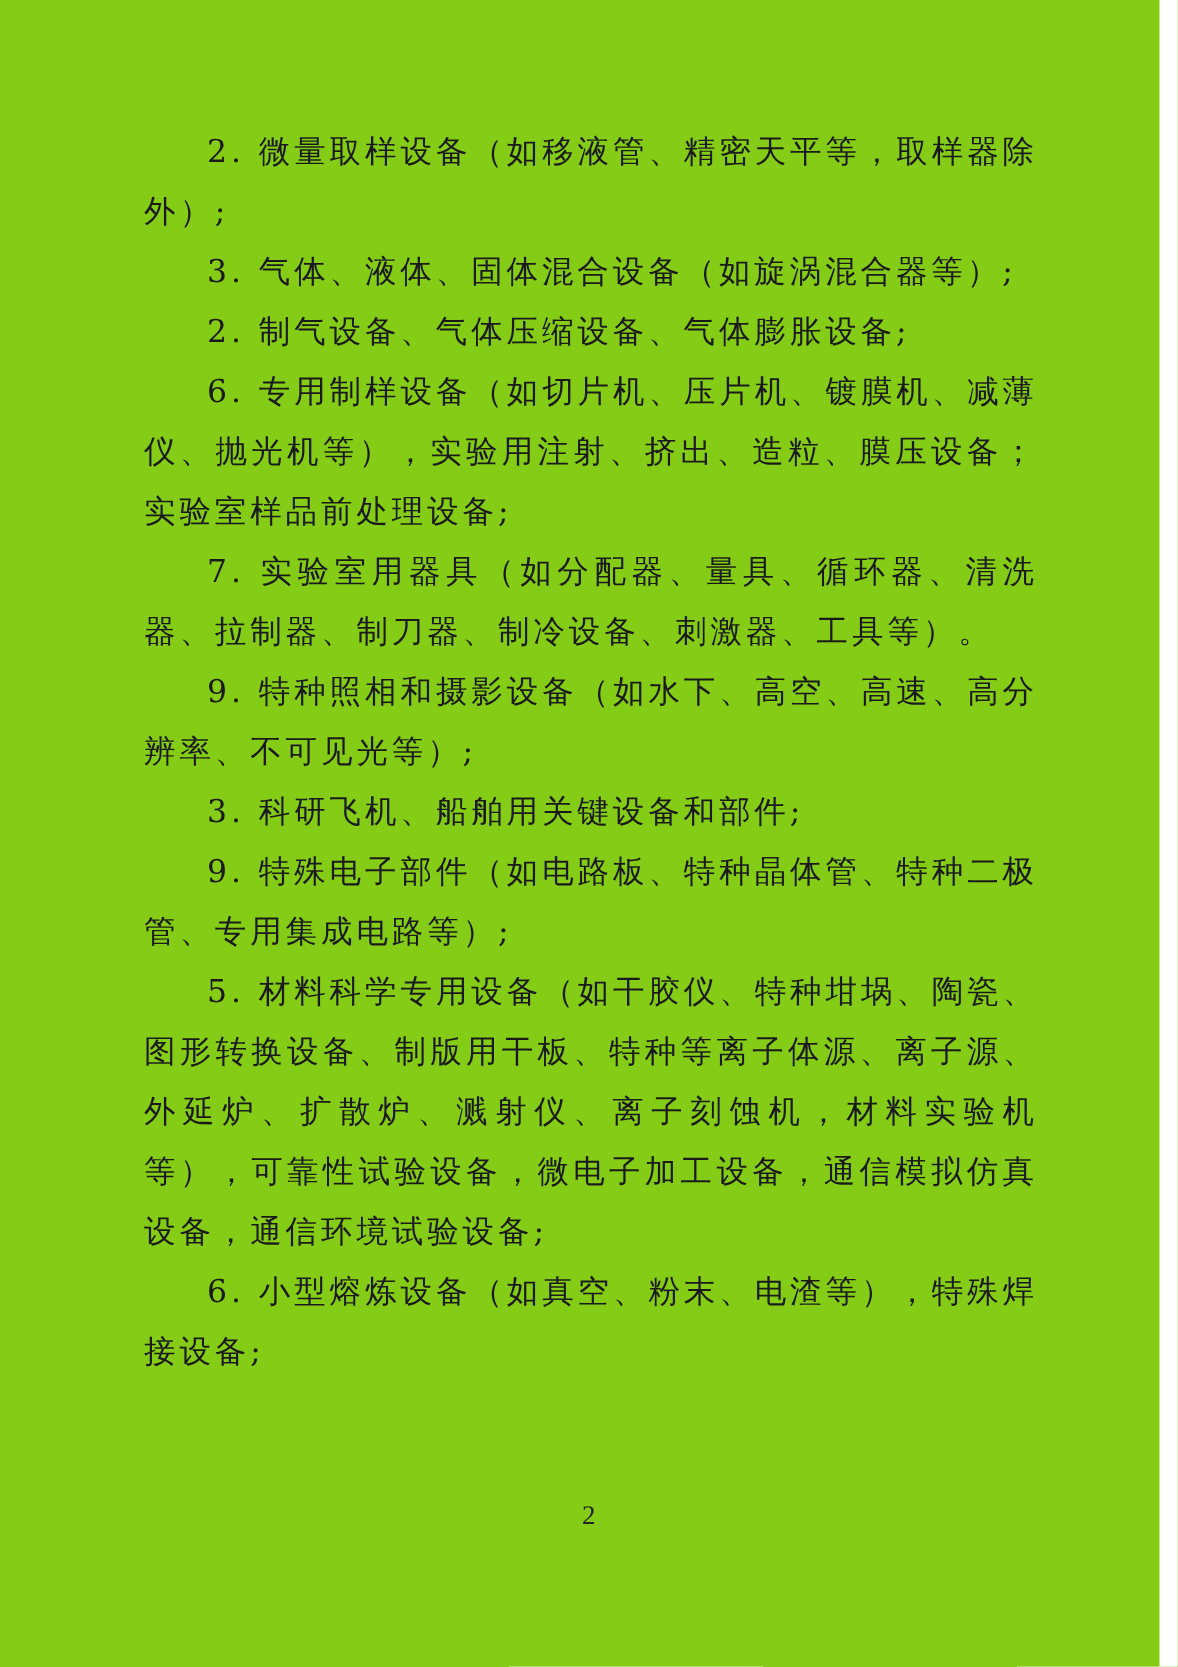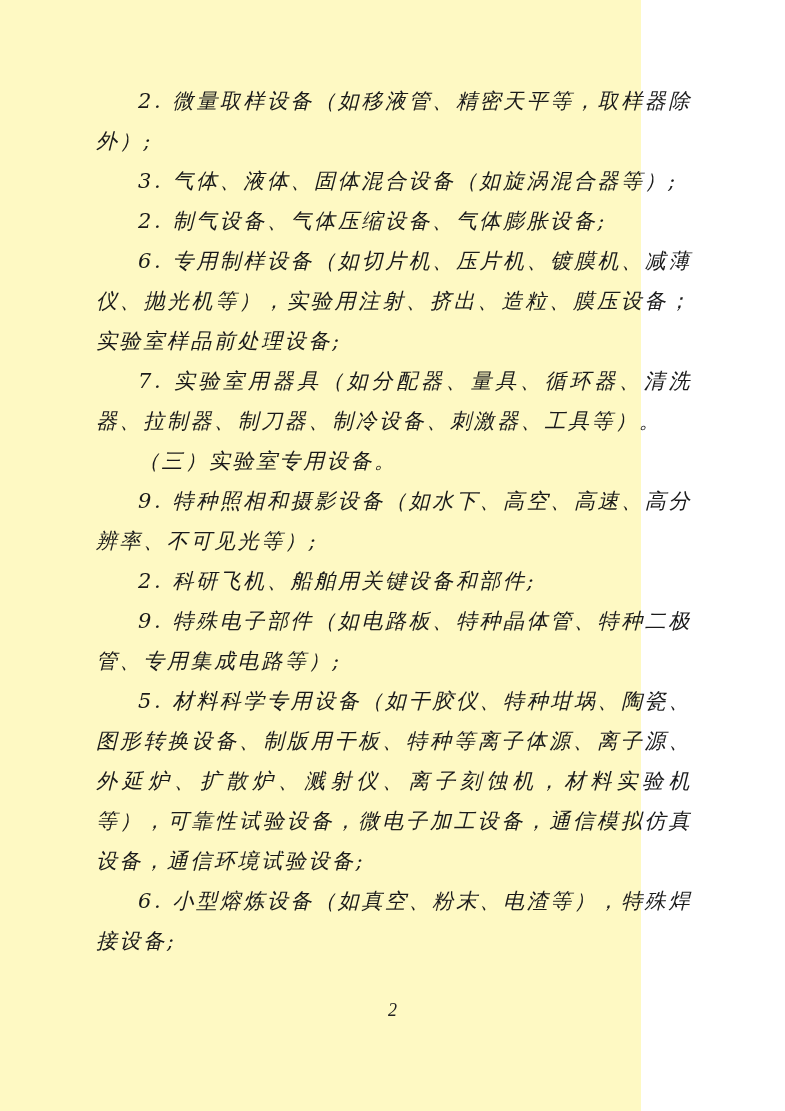--- a/index.html
+++ b/index.html
@@ -1,20 +1,19 @@
 <!DOCTYPE html>
 <html><head>
 <meta charset="utf-8">
 <style>
   html, body { margin: 0; padding: 0; background: #ffffff; }
   body { width: 785px; height: 1111px; position: relative; overflow: hidden; }
   .page {
-    position: absolute; left: 0; top: 0; width: 641px; height: 1111px;
-    background: #fef9c3;
-    font-style: italic;
+    position: absolute; left: 0; top: 0; width: 773px; height: 1111px;
+    background: #84cc16;
   }
   .content {
     position: absolute; left: 96px; top: 81px; width: 596px;
     font-family: "DejaVu Serif", "Liberation Serif", serif;
     font-size: 21px; color: #1a1a1a;
     line-height: 40px;
     letter-spacing: 2.6px;
   }
   .para { margin: 0; text-indent: 42px; text-align: justify; text-align-last: left; }
   .page-number {
@@ -25,21 +24,20 @@
 </head>
 <body>
 
 <div class="page">
   <div class="content">
     <p class="para">2. 微量取样设备（如移液管、精密天平等，取样器除外）;</p>
     <p class="para">3. 气体、液体、固体混合设备（如旋涡混合器等）;</p>
     <p class="para">2. 制气设备、气体压缩设备、气体膨胀设备;</p>
     <p class="para">6. 专用制样设备（如切片机、压片机、镀膜机、减薄仪、抛光机等），实验用注射、挤出、造粒、膜压设备；实验室样品前处理设备;</p>
     <p class="para">7. 实验室用器具（如分配器、量具、循环器、清洗器、拉制器、制刀器、制冷设备、刺激器、工具等）。</p>
-    <p class="para">（三）实验室专用设备。</p>
     <p class="para">9. 特种照相和摄影设备（如水下、高空、高速、高分辨率、不可见光等）;</p>
-    <p class="para">2. 科研飞机、船舶用关键设备和部件;</p>
+    <p class="para">3. 科研飞机、船舶用关键设备和部件;</p>
     <p class="para">9. 特殊电子部件（如电路板、特种晶体管、特种二极管、专用集成电路等）;</p>
     <p class="para">5. 材料科学专用设备（如干胶仪、特种坩埚、陶瓷、图形转换设备、制版用干板、特种等离子体源、离子源、外延炉、扩散炉、溅射仪、离子刻蚀机，材料实验机等），可靠性试验设备，微电子加工设备，通信模拟仿真设备，通信环境试验设备;</p>
     <p class="para">6. 小型熔炼设备（如真空、粉末、电渣等），特殊焊接设备;</p>
   </div>
   <div class="page-number">2</div>
 </div>
 
 </body></html>

